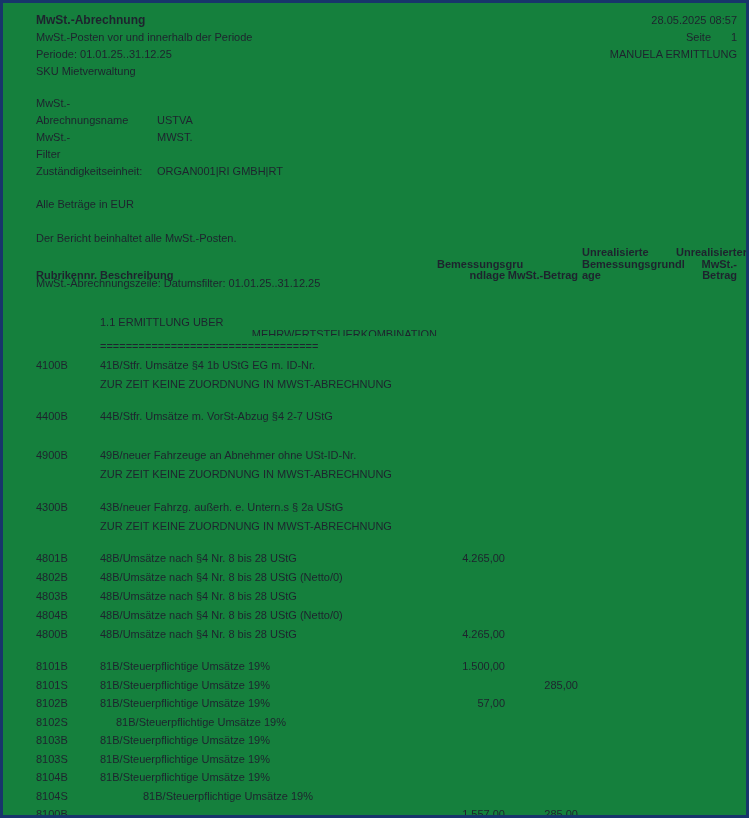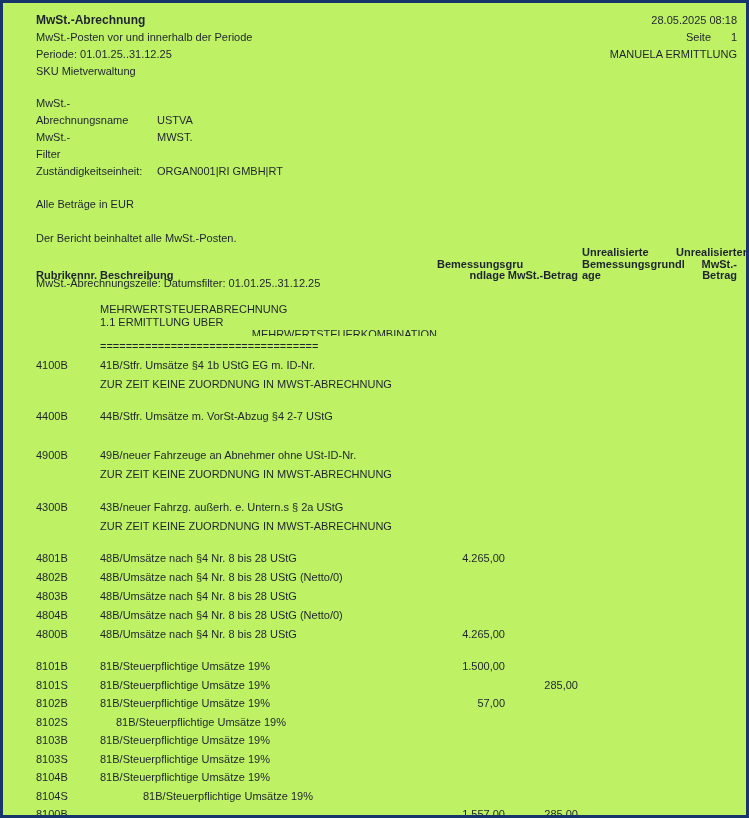--- a/index.html
+++ b/index.html
@@ -1,20 +1,20 @@
 <!DOCTYPE html>
 <html><head>
 <meta charset="utf-8">
 <style>
   html,body { margin:0; padding:0; background:#ffffff; }
   .page {
     position:relative;
     width:749px; height:818px;
     box-sizing:border-box;
-    background:#bef264;
+    background:#15803d;
     border:3px solid #17356b;
     overflow:hidden;
     font-family:"Liberation Sans", sans-serif;
     font-size:11px;
     color:#1e232e;
   }
   
   .header { position:absolute; left:33px; right:9px; top:9px; }
   .hrow { display:flex; justify-content:space-between; line-height:17px; }
   .doc-title { font-weight:bold; font-size:12px; }
@@ -42,21 +42,21 @@
   .clip { overflow:hidden; }
 </style>
 </head>
 <body>
 
 <div class="page" style="border-color: rgb(23, 53, 107);">
 
   <div class="header">
     <div class="hrow">
       <div class="doc-title">MwSt.-Abrechnung</div>
-      <div>28.05.2025 08:18</div>
+      <div>28.05.2025 08:57</div>
     </div>
     <div class="hrow">
       <div>MwSt.-Posten vor und innerhalb der Periode</div>
       <div>
         <span>Seite</span><span class="pagenum">1</span>
       </div>
     </div>
     <div class="hrow">
       <div>Periode: 01.01.25..31.12.25</div>
       <div>MANUELA ERMITTLUNG</div>
@@ -86,21 +86,20 @@
     <div class="h-ubmg">Unrealisierte
 Bemessungsgrundl
 age</div>
     <div class="h-umwst">Unrealisierter
 MwSt.-Betrag</div>
   </div>
 
   <div class="tbody" id="tbody">
       <div class="trow grid" style="height: 17px; line-height: 17px;">
         <div class="c-nr"></div>
-        <div class="c-desc">MEHRWERTSTEUERABRECHNUNG</div>
         <div class="c-bmg"></div>
         <div class="c-mwst"></div>
         <div class="c-ubmg"></div>
         <div class="c-umwst"></div>
       </div>
       <div class="trow grid" style="height: 8px; line-height: 8px;">
         <div class="c-nr"></div>
         <div class="c-desc">1.1 ERMITTLUNG ÜBER</div>
         <div class="c-bmg"></div>
         <div class="c-mwst"></div>

